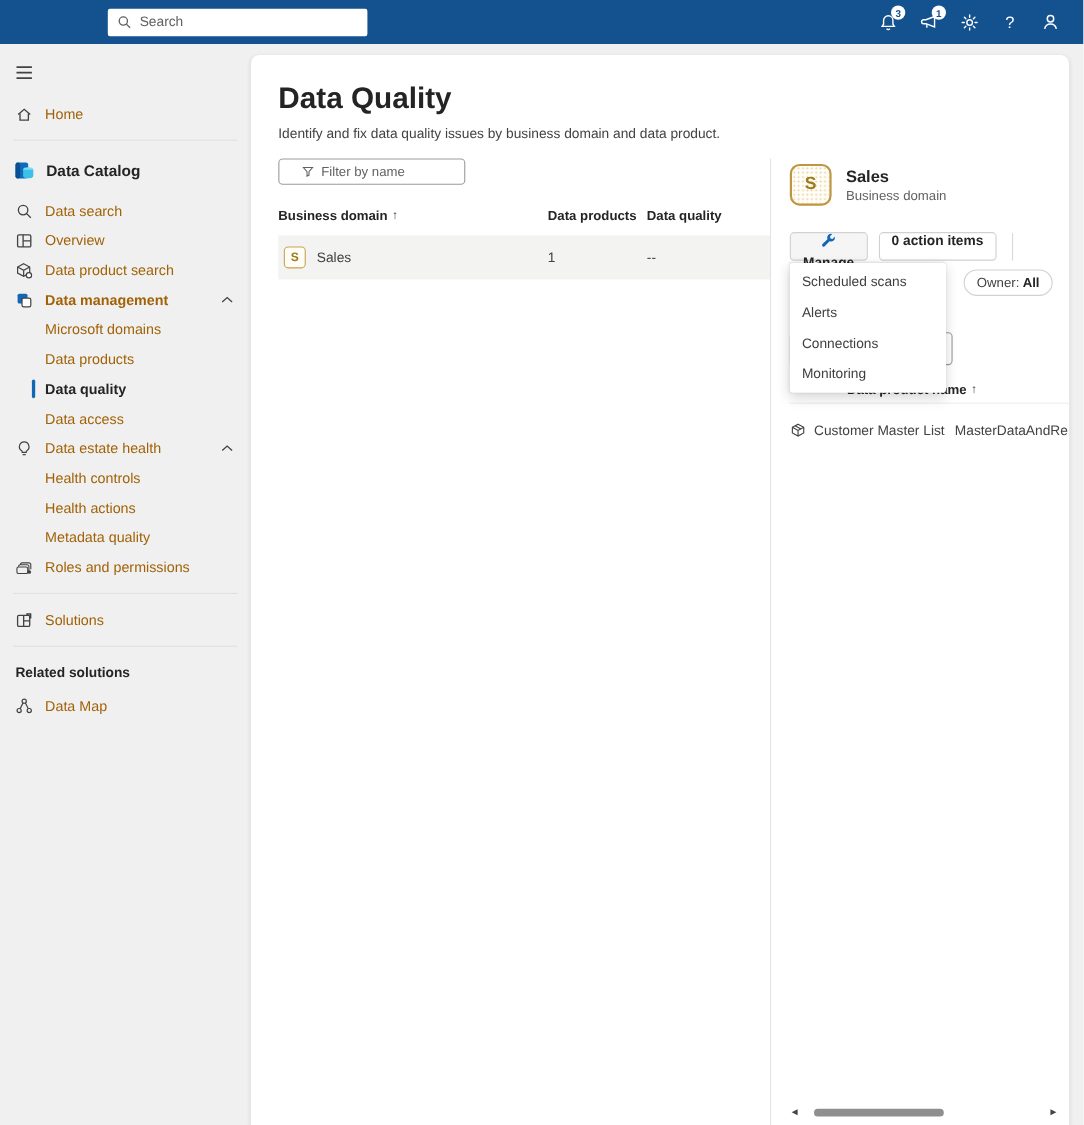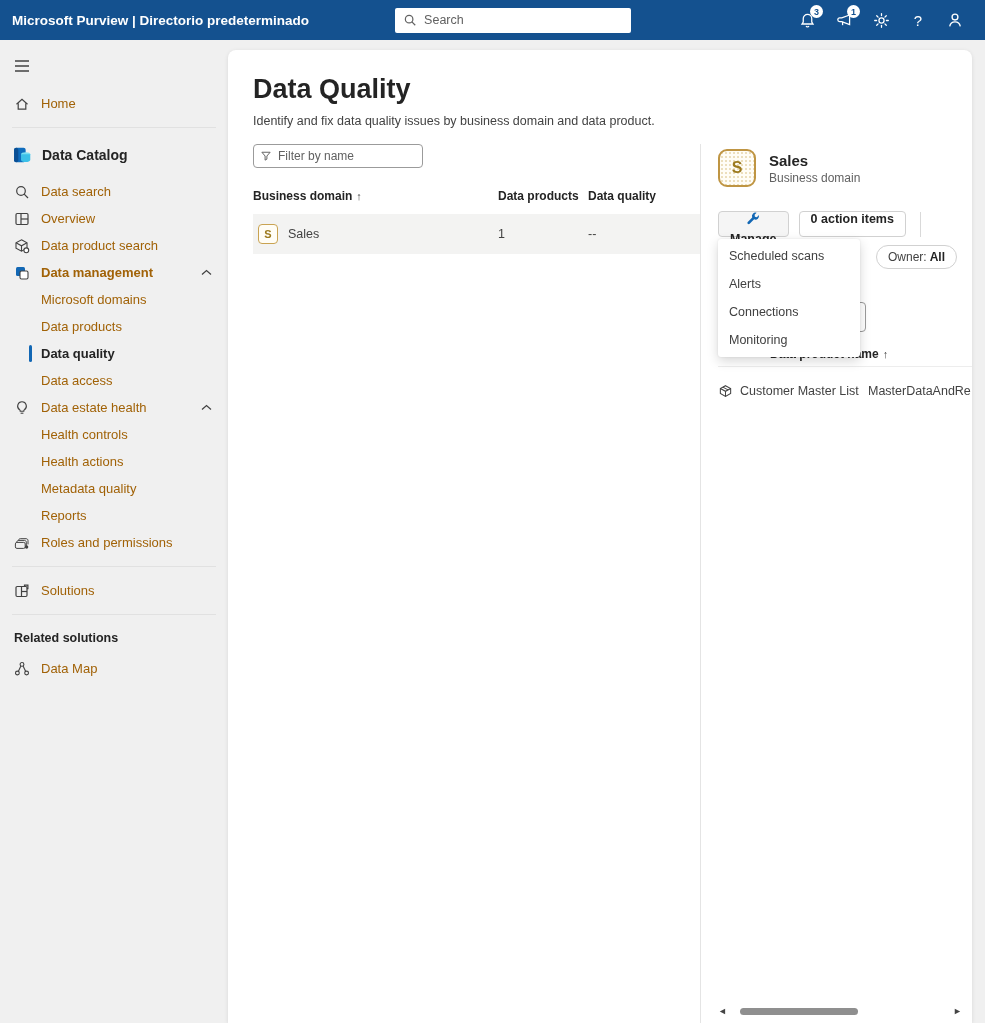--- a/index.html
+++ b/index.html
@@ -53,21 +53,21 @@
   .page-title { font-size:27px; font-weight:700; color:#242424; }
   .page-sub { font-size:12.5px; color:#424242; margin-top:9px; }
 
   .content-row { display:flex; flex:1; margin-top:16px; min-height:0; }
   .left-col { width:447px; flex:none; }
   .v-div { width:1px; background:#e4e4e4; flex:none; }
   .right-panel { flex:1; padding-left:17px; position:relative; min-width:0; }
 
   
   .filter-box { width:170px; height:24px; border:1px solid #9b9b9b; border-radius:4px;
-    display:flex; align-items:center; gap:6px; padding:0 6px; background:#fff; }
+    display:flex; align-items:center; gap:6px; padding:0 20px; background:#fff; }
   .filter-box input { border:none; outline:none; flex:1; font-size:12px; color:#424242;
     font-family:inherit; min-width:0; background:transparent; }
   .filter-box input::placeholder { color:#616161; }
 
   
   .tbl-head { display:flex; align-items:center; height:20px; margin-top:18px;
     font-size:12px; font-weight:700; color:#242424; }
   .col-name { width:245px; flex:none; display:flex; align-items:center; gap:4px; }
   .col-prod { width:90px; flex:none; }
   .col-qual { flex:1; }
@@ -118,21 +118,20 @@
   .hscroll { position:absolute; left:17px; right:10px; bottom:5px; height:14px;
     display:flex; align-items:center; color:#555; }
   .hs-arrow { font-size:9px; line-height:1; cursor:pointer; color:#444; }
   .hs-thumb { width:118px; height:7px; border-radius:4px; background:#8f8f8f; margin-left:13px; cursor:pointer; }
   .hs-space { flex:1; }
 </style>
 </head>
 <body>
 
 <div class="hdr">
-  <span class="hdr-brand">Microsoft Purview | Directorio predeterminado</span>
   <div class="hdr-search">
     <span>
       <svg width="14" height="14" viewBox="0 0 16 16" fill="none" stroke="#616161" stroke-width="1.4">
         <circle cx="7" cy="7" r="4.3"></circle>
           <line x1="10.2" y1="10.2" x2="14" y2="14"></line>
       </svg>
     </span>
     <input type="text" placeholder="Search" style="">
   </div>
   <div class="hdr-icons">
@@ -297,23 +296,20 @@
     </div>
 
     <div class="nav-item sub">
       <span>Health controls</span>
     </div>
     <div class="nav-item sub">
       <span>Health actions</span>
     </div>
     <div class="nav-item sub">
       <span>Metadata quality</span>
-    </div>
-    <div class="nav-item sub">
-      <span>Reports</span>
     </div>
 
     <div class="nav-item">
       <span class="nico">
         <svg width="16" height="16" viewBox="0 0 16 16" fill="none" stroke="#424242" stroke-width="1.0">
           <path d="M4.5 5.5c0-1 .8-1.8 1.8-1.8h5.9c1 0 1.8.8 1.8 1.8v3.9"></path>
           <path d="M2.8 7.2c0-1 .8-1.8 1.8-1.8h5.9c1 0 1.8.8 1.8 1.8v3.9"></path>
           <rect x="1.4" y="7.4" width="9.8" height="6" rx="1.5"></rect>
           <circle cx="12.6" cy="12" r="1.7" fill="#424242" stroke="none"></circle>
         </svg>

